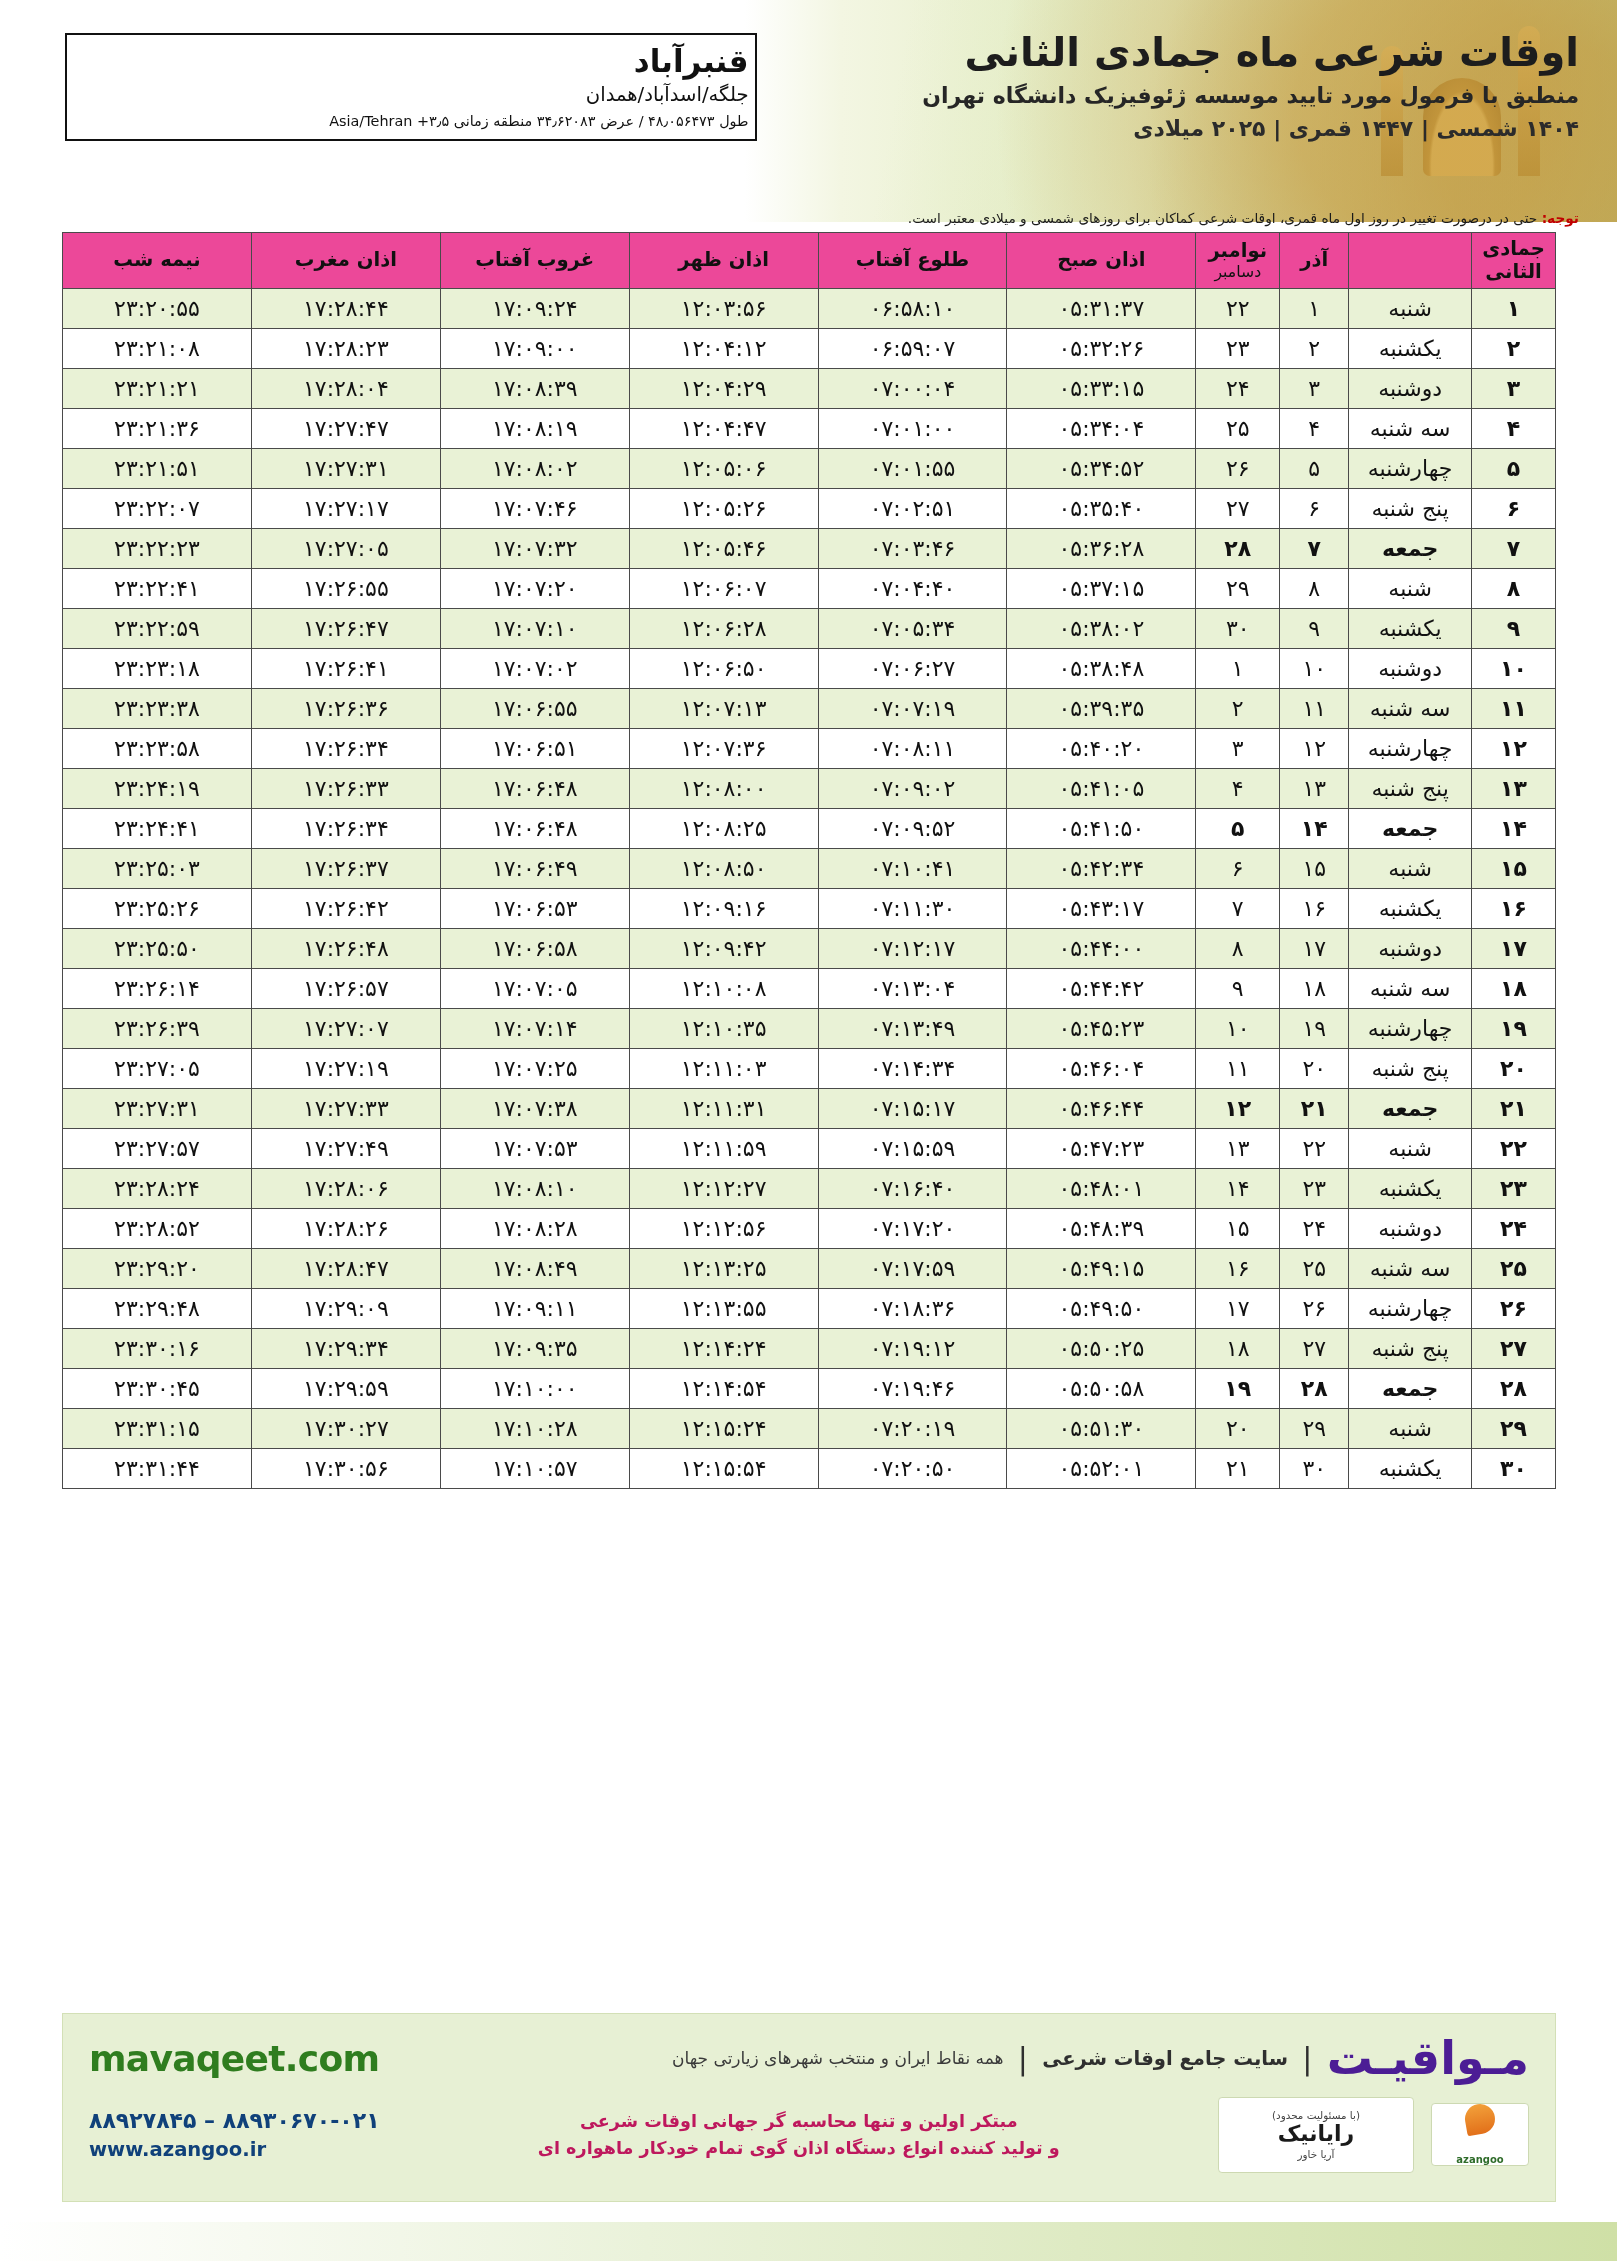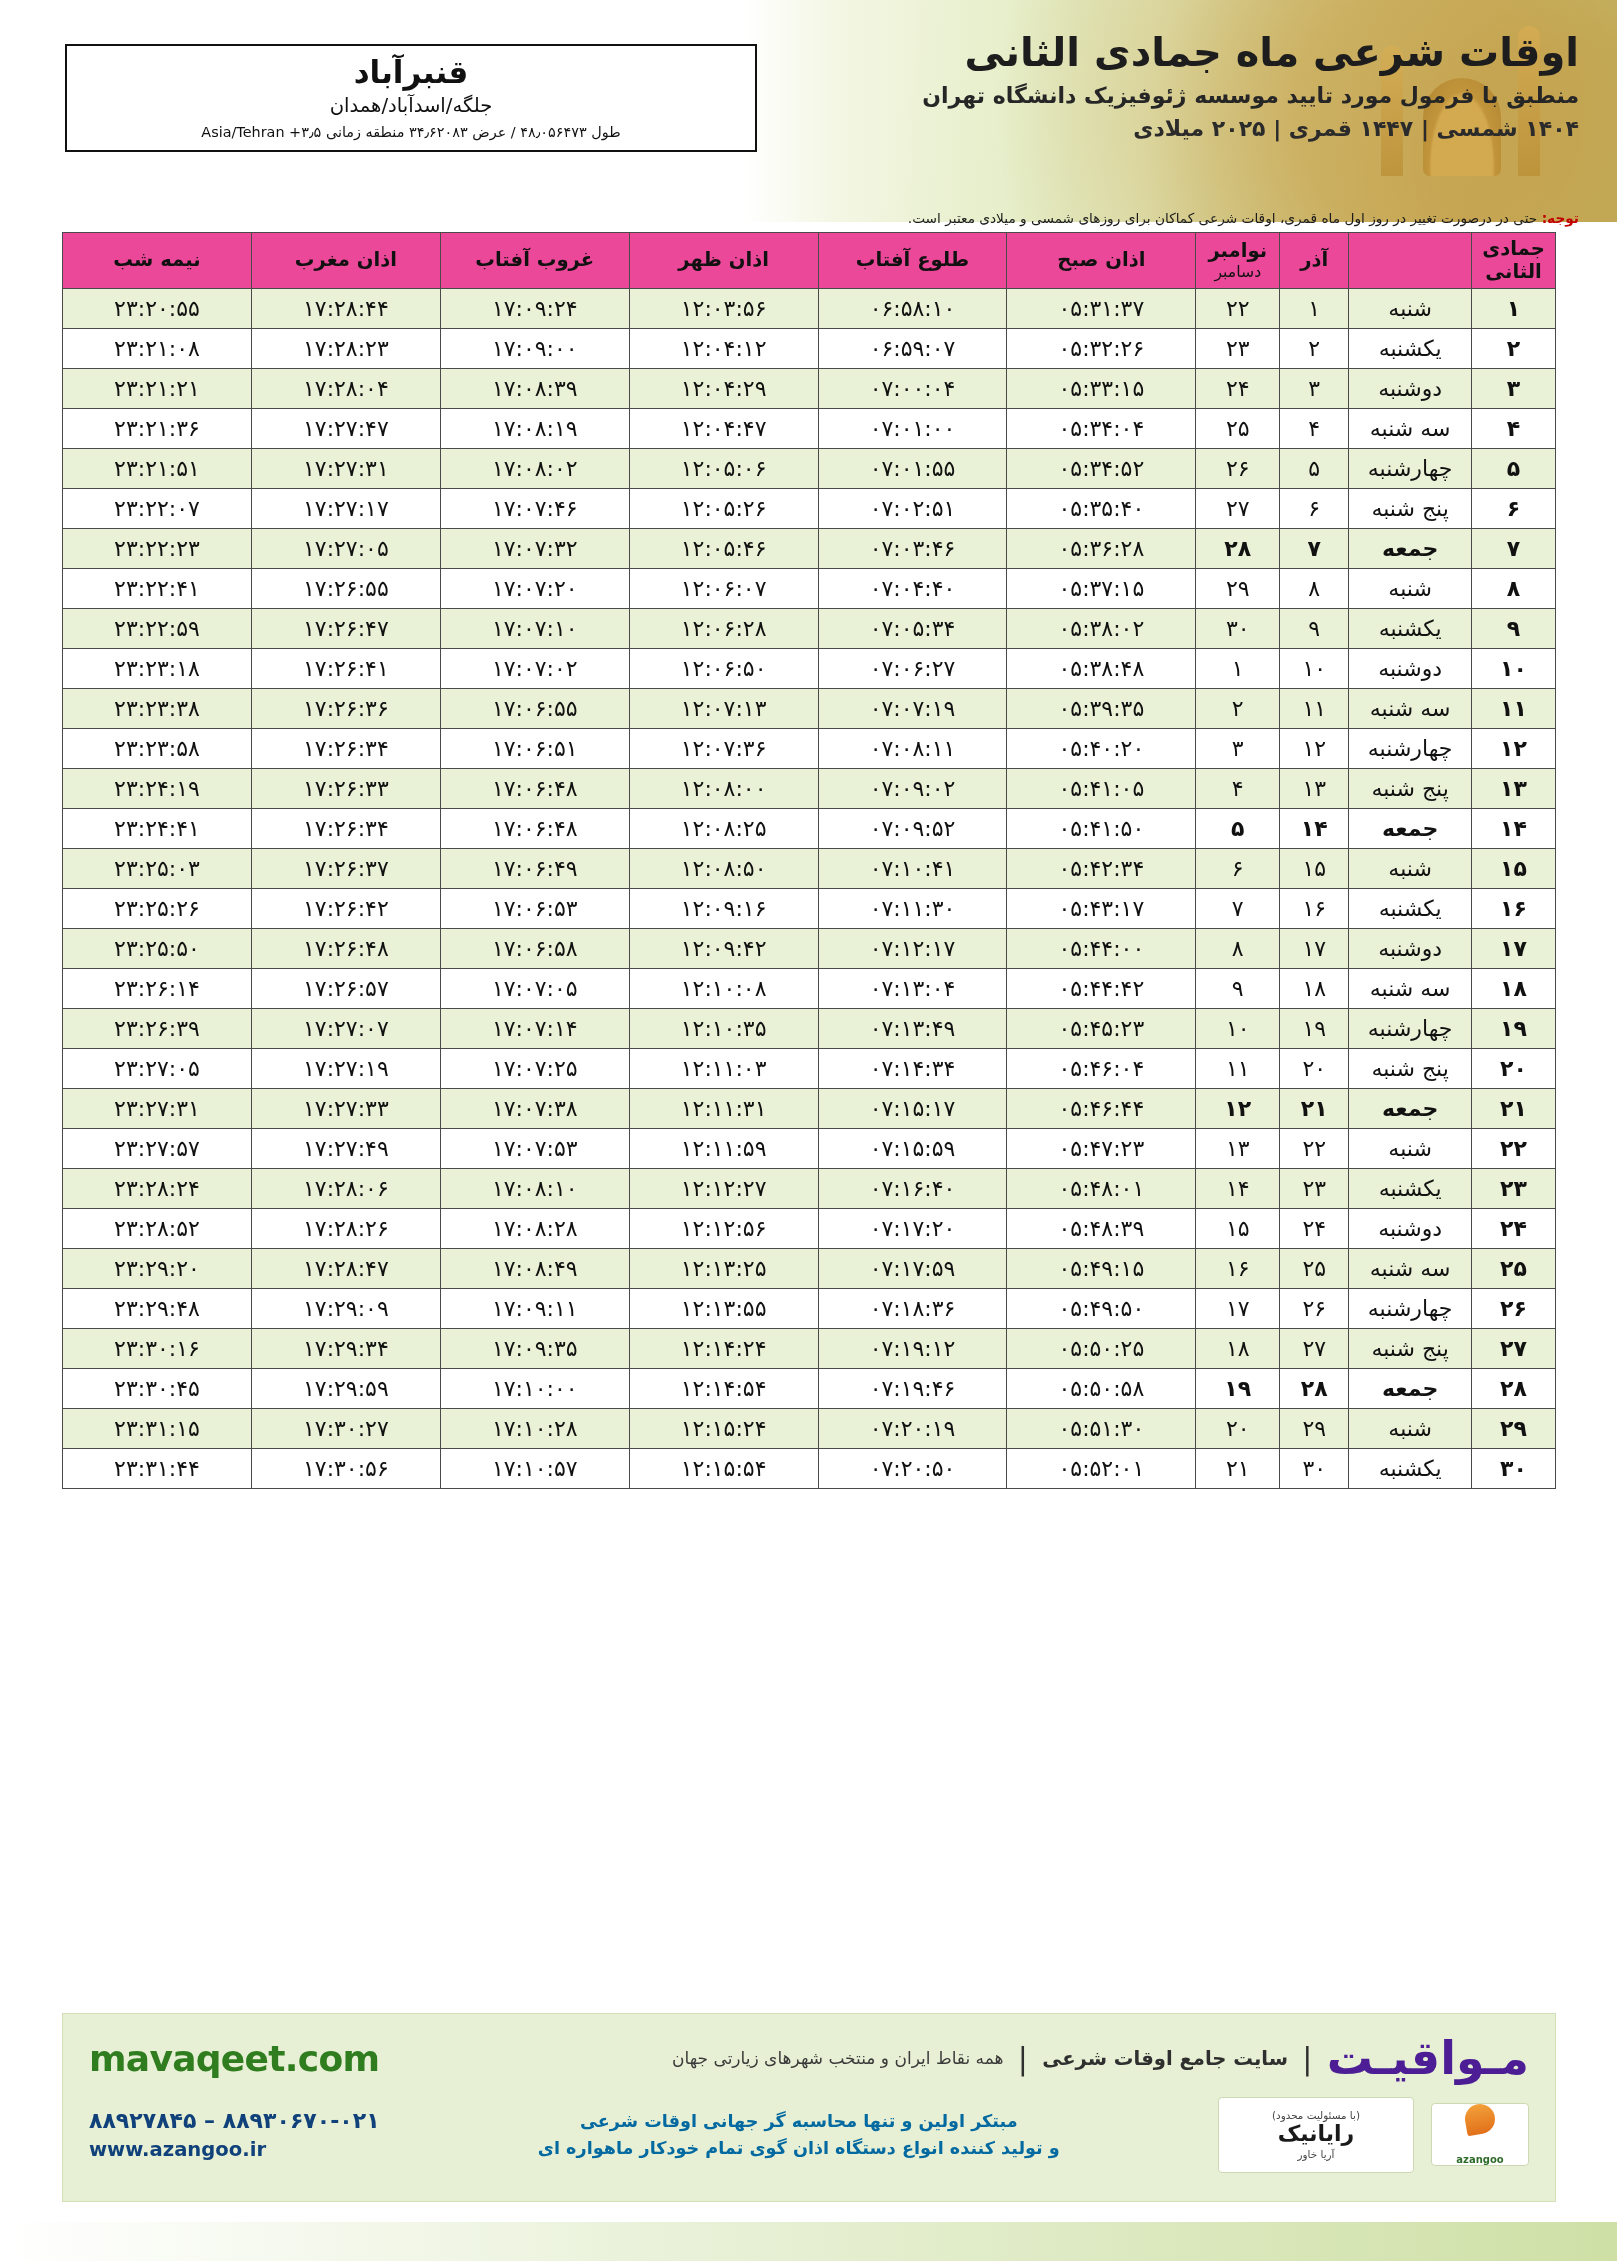--- a/index.html
+++ b/index.html
@@ -67,25 +67,25 @@
     font-size: 22px;
     color: #2b2b2b;
     margin-top: 7.8px;
     font-weight: bold;
   }
 
   
   .location-box {
     position: absolute;
     left: 65px;
-    top: 44px;
+    top: 33px;
     width: 692px;
     border: 2px solid #111;
     background: #fff;
-    text-align: center;
+    text-align: right;
     padding: 9px 6.5px 10.4px;
     z-index: 4;
   }
   .loc-city { font-size: 31px; font-weight: bold; color:#111; line-height:1.1;}
   .loc-region { font-size: 19.6px; color:#111; margin-top: 5.2px; }
   .loc-coords { font-size: 14.4px; color:#111; margin-top: 6.5px; direction: rtl; }
 
   .note-line {
     position: absolute;
     top: 210px;
@@ -188,21 +188,21 @@
     background: linear-gradient(180deg,#f2a03a,#e2701a); transform: rotate(-10deg);
   }
   .logo-azan .lt { font-size: 10px; color:#2f6c2a; font-weight:bold; margin-top:20px;}
   .logo-rayanik {
     width: 196px; height: 76px; background:#fff; border:0.7px solid #cdd9b2;
     display:flex; flex-direction:column; align-items:center; justify-content:center;
     border-radius:3.9px; line-height:1.2;
   }
   .logo-rayanik .r1 { font-size: 22px; font-weight:bold; color:#1a1a1a; }
   .logo-rayanik .r2 { font-size: 10.4px; color:#444; }
-  .footer-center-text { text-align:center; color:#0369a1; font-size:17.6px; font-weight:bold; line-height:1.5; }
+  .footer-center-text { text-align:center; color:#be185d; font-size:17.6px; font-weight:bold; line-height:1.5; }
   .footer-left { text-align:left; direction:ltr; }
   .phone { font-size: 22px; font-weight:bold; color:#10417a; letter-spacing:0px; }
   .site2 { font-size: 19.6px; font-weight:bold; color:#10417a; margin-top:5.2px; }
 
   .bottom-strip {
     position:absolute; left:0; right:0; bottom:0; height: 39px;
     background: linear-gradient(90deg,#ffffff 0%, #eaf2da 40%, #cfe0a6 100%);
   }
 </style>
 </head>

